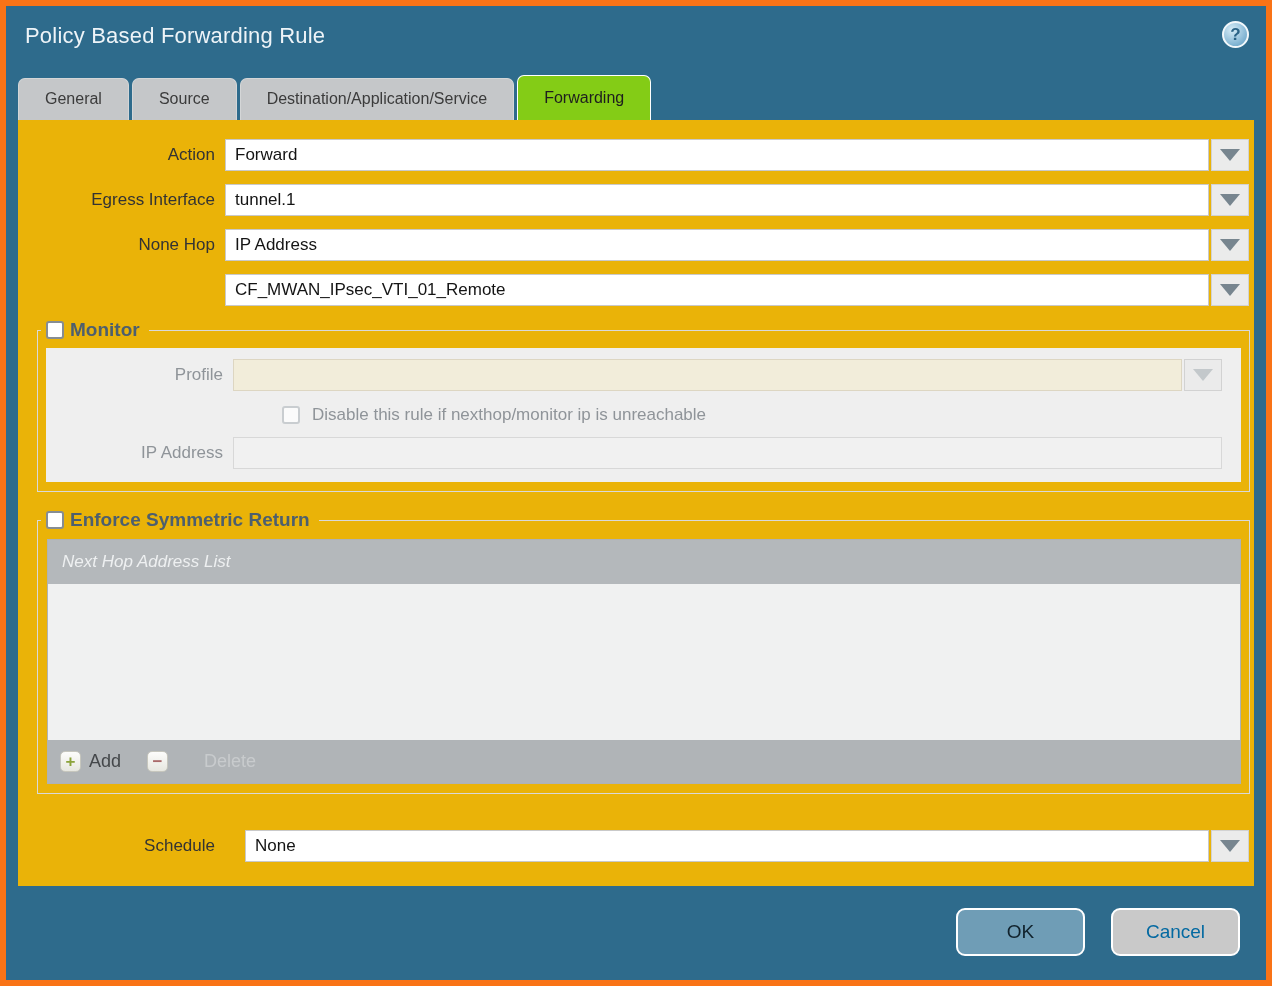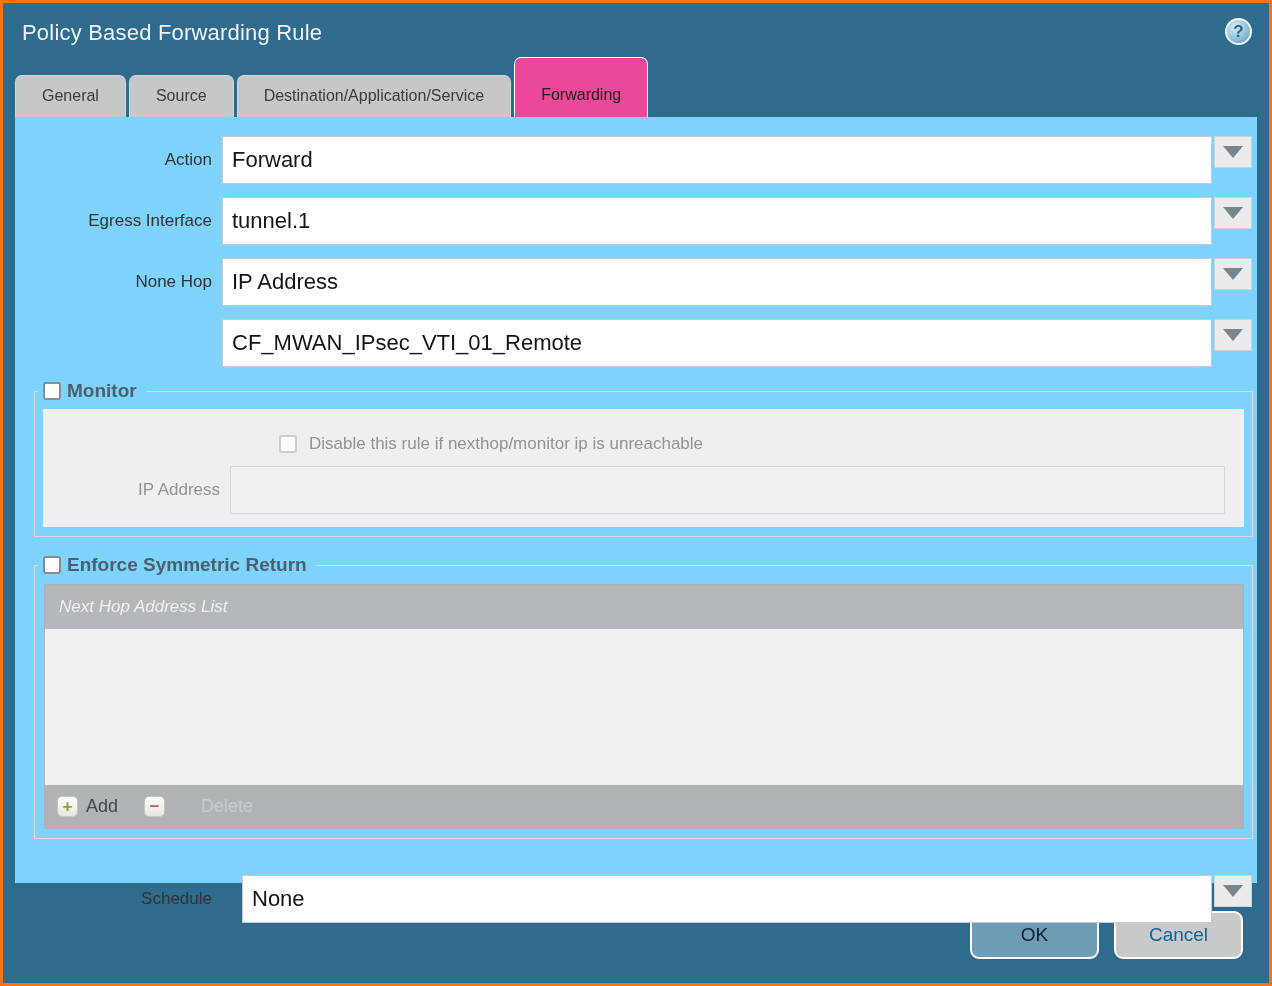--- a/index.html
+++ b/index.html
@@ -4,21 +4,21 @@
 <style>
   * { box-sizing: border-box; margin: 0; padding: 0; }
   html,body { width:1272px; height:986px; }
   body {
     font-family: "Liberation Sans", sans-serif;
     background:#1a1a1a;
   }
   .dialog {
     width:1272px; height:986px;
     background:#2e6b8c;
-    border:3px solid #f97316;
+    border:6px solid #f97316;
     position:relative;
     overflow:hidden;
   }
   
   .titlebar { height:62px; position:relative; }
   .title {
     color:#eef4f8; font-size:22px; font-weight:400;
     padding:17px 0 0 19px; letter-spacing:0.2px;
   }
   .help {
@@ -35,42 +35,42 @@
   .tab {
     background:#c5c7c9; color:#3b3b3b;
     font-size:16px;
     border-radius:7px 7px 0 0;
     border:1px solid #d4d6d7; border-bottom:none;
     padding:11px 26px 12px 26px;
     margin-right:3px;
     cursor:pointer; white-space:nowrap;
   }
   .tab.active {
-    background:#ec4899; color:#1e1e1e;
+    background:#84cc16; color:#1e1e1e;
     border-color:#ffffff;
-    padding-top:28px; padding-bottom:13px;
+    padding-top:13px; padding-bottom:13px;
     position:relative; z-index:2;
   }
   
   .panel {
-    background:#7dd3fc;
+    background:#eab308;
     margin:0 12px; height:766px;
     padding-top:19px;
     position:relative; z-index:1;
   }
   .row { display:flex; align-items:center; margin:0 5px 13px 0; }
   .row .lbl {
     width:207px; padding-right:10px; text-align:right;
     font-size:17px; color:#333; flex:none;
   }
   .fieldwrap { flex:1; display:flex; gap:2px; }
   .txt {
-    flex:1; height:48px;
+    flex:1; height:32px;
     border:1px solid #c9c9c9; background:#fff;
-    font-family:"Liberation Sans",sans-serif; font-size:22px; color:#141414;
+    font-family:"Liberation Sans",sans-serif; font-size:17px; color:#141414;
     padding:0 9px; outline:none;
   }
   .dd {
     width:38px; height:32px; flex:none;
     background:#ebebeb; border:1px solid #d2d2d2;
     display:flex; align-items:center; justify-content:center;
     cursor:pointer;
   }
   .dd .tri {
     width:0; height:0;
@@ -128,21 +128,21 @@
     font-size:17px; font-weight:bold; line-height:1;
   }
   .tbtn.add .ic { color:#8ca33a; }
   .tbtn.add .tlabel { font-size:18px; color:#44474a; }
   .tbtn.del { cursor:default; }
   .tbtn.del .ic { color:#aa6a6a; }
   .tbtn.del .tlabel { font-size:18px; color:#c8cbcd;margin-left:28px; }
   
   .footer {
     position:absolute; right:26px; bottom:24px;
-    display:flex; gap:15px;
+    display:flex; gap:26px;
   }
   .btn {
     min-width:129px; height:48px;
     border-radius:9px; border:2px solid #ffffff;
     font-family:"Liberation Sans",sans-serif;
     font-size:19px; color:#10222c;
     display:flex; align-items:center; justify-content:center;
     cursor:pointer; padding:0 20px;
   }
   .btn.ok { background:#6f9db6; }
@@ -207,20 +207,29 @@
       </div>
     </div>
 
     <fieldset>
       <legend>
         <span class="cb"></span>
         <span class="legend-text">Monitor</span>
       </legend>
       <div class="m-inner">
 
+        <div class="row" style="margin-bottom:0;">
+          <div class="lbl">Profile</div>
+          <div class="fieldwrap">
+            <input class="txt beige" value="" style="">
+            <div class="dd disabled">
+              <span class="tri"></span>
+            </div>
+          </div>
+        </div>
 
         <div class="chkrow">
           <span class="cb disabled"></span>
           <span class="chktext">Disable this rule if nexthop/monitor ip is unreachable</span>
         </div>
 
         <div class="row" style="margin-bottom:0;">
           <div class="lbl">IP Address</div>
           <div class="fieldwrap">
             <input class="txt gray" value="" style="">

